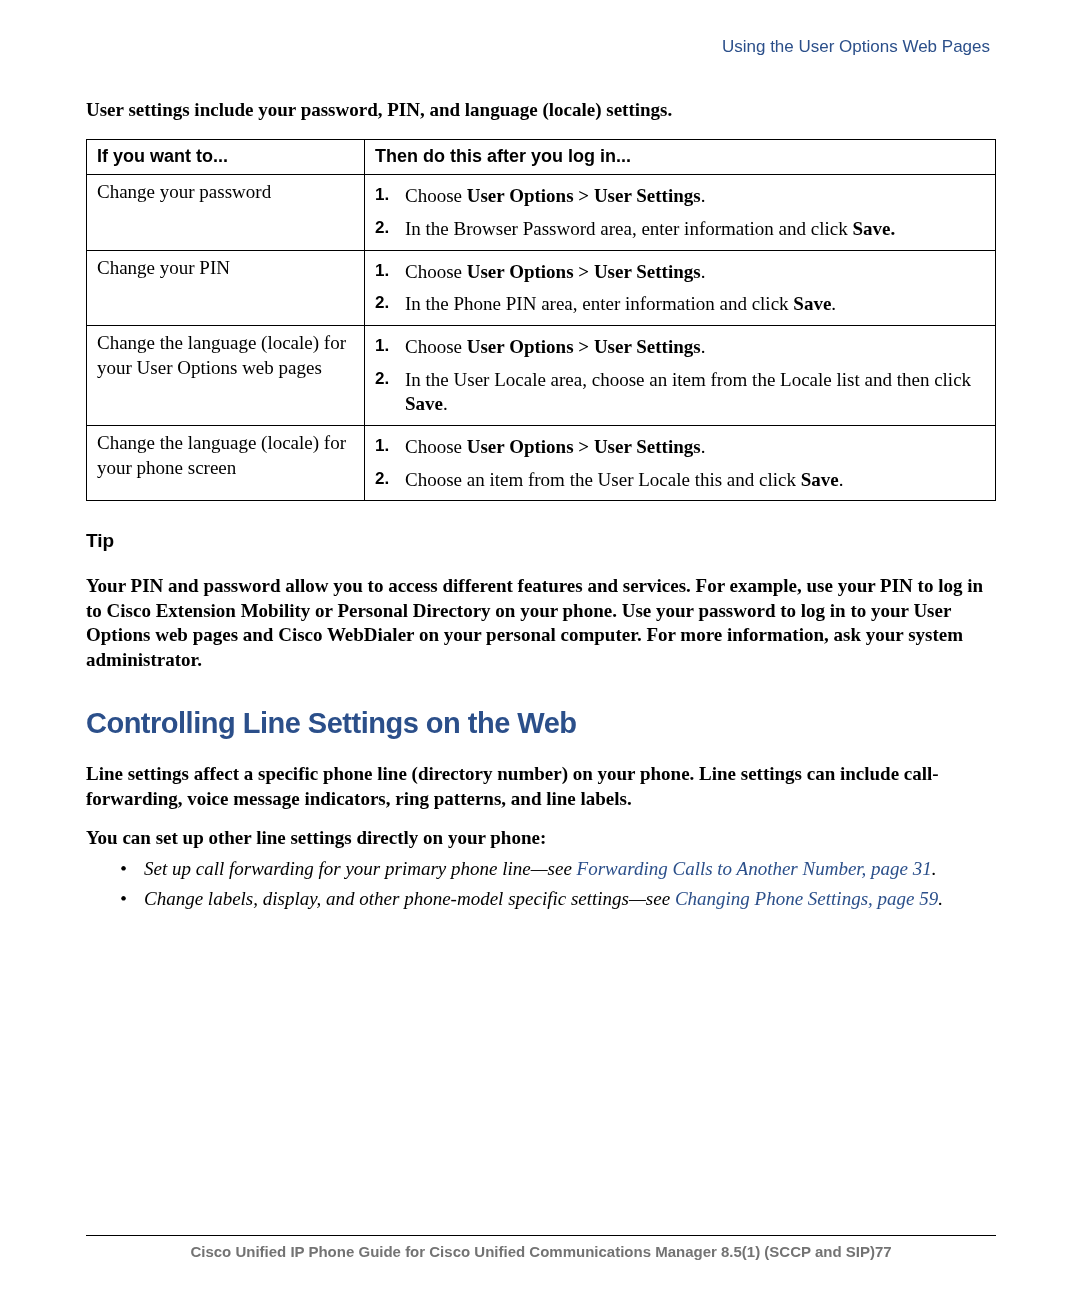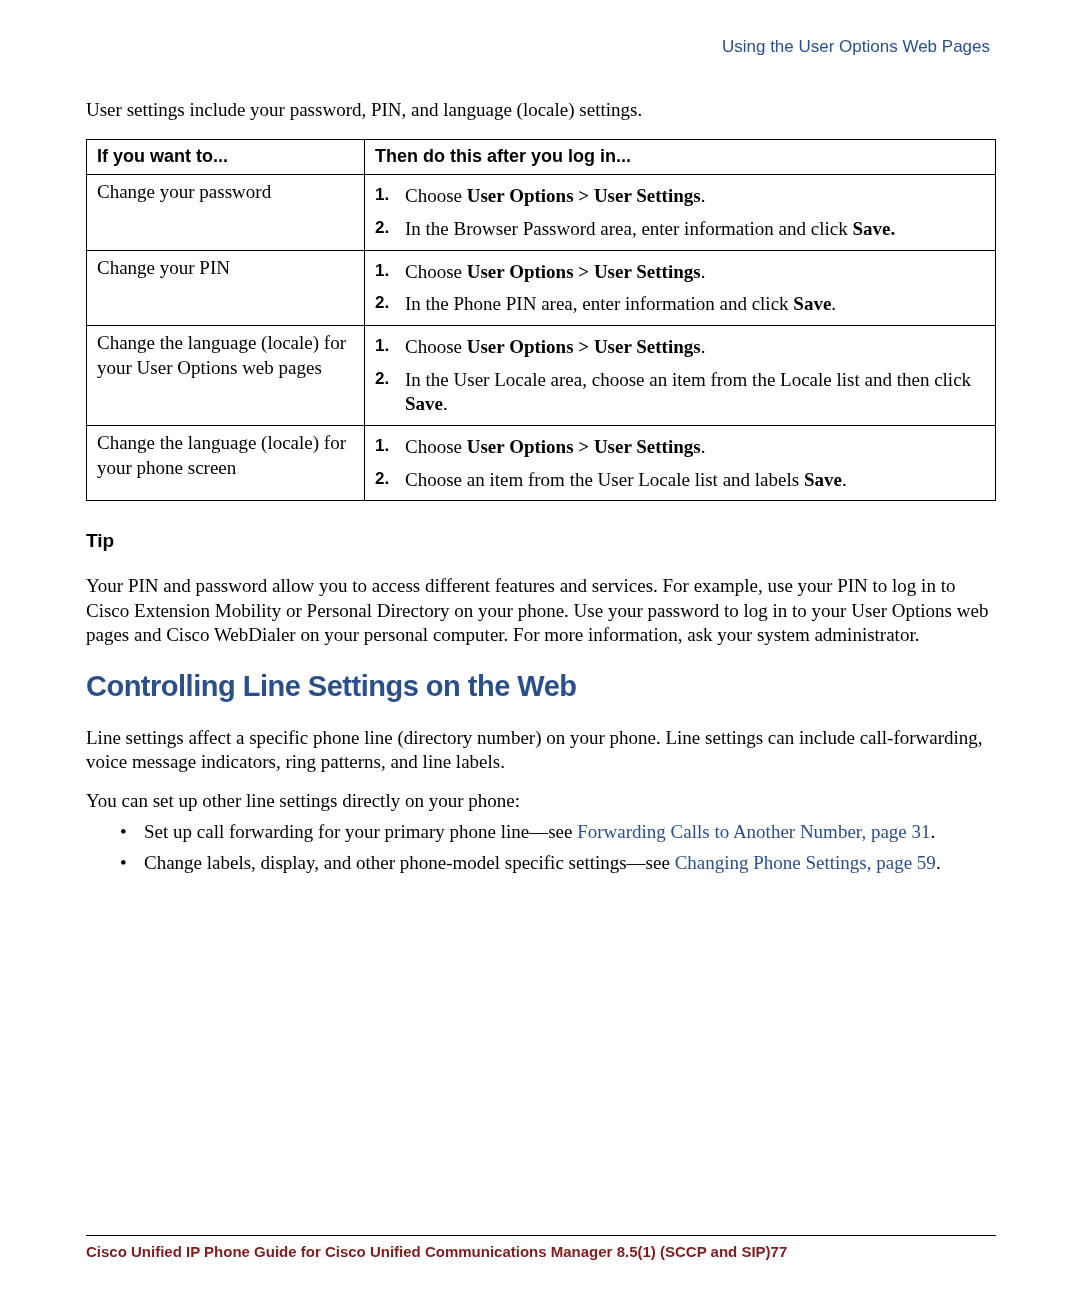--- a/index.html
+++ b/index.html
@@ -29,21 +29,21 @@
     margin-bottom: 40px;
   }
   h2.section {
     color: #2b4f8a;
     font-family: Arial, Helvetica, sans-serif;
     font-weight: 800;
     font-size: 29px;
     letter-spacing: -0.5px;
     margin: 0 0 20px 0;
   }
-  p { margin: 0 0 14px 0; }
+  p { margin: 0 0 14px 0; font-weight: bold; }
   .intro { margin-bottom: 16px; }
 
   table.proc {
     border-collapse: collapse;
     width: 100%;
     table-layout: fixed;
     margin-bottom: 28px;
     margin-top: 9px;
   }
   table.proc th, table.proc td {
@@ -81,26 +81,27 @@
     font-size: 17px;
   }
   ol.steps li:last-child { margin-bottom: 2px; }
 
   .tip-head {
     font-family: Arial, Helvetica, sans-serif;
     font-weight: bold;
     font-size: 19px;
     margin-bottom: 20px;
   }
-  .tip-body { margin-bottom: 20px; }
+  .tip-body { margin-bottom: 32px; }
 
   ul.bullets {
     list-style: none;
     margin: 4px 0 0 0;
     padding: 0 0 0 34px;
+    font-style: italic;
   }
   ul.bullets li {
     position: relative;
     padding-left: 24px;
     margin: 2px 0 6px 0;
   }
   ul.bullets li::before {
     content: "\2022";
     position: absolute;
     left: 0;
@@ -111,25 +112,25 @@
   .b { font-weight: bold; text-align: center; }
   .pre-list { margin-bottom: 6px; }
 
   .footer {
     position: absolute;
     left: 86px; right: 84px;
     bottom: 50px;
     border-top: 1px solid #000;
     padding-top: 6px;
     display: flex;
-    justify-content: flex-start;
+    justify-content: center;
     font-family: Arial, Helvetica, sans-serif;
     font-weight: bold;
     font-size: 15px;
-    color: #7f1d1d;
+    color: #737373;
   }
 </style>
 </head>
 <body>
 
 <div class="page">
 
   <div class="breadcrumb">Using the User Options Web Pages</div>
 
   <p class="intro">User settings include your password, PIN, and language (locale) settings.</p>
@@ -169,21 +170,21 @@
           <li><span>Choose </span><span class="b">User Options &gt; User Settings</span><span>.</span></li>
           <li><span>In the User Locale area, choose an item from the Locale list and then click </span><span class="b">Save</span><span>.</span></li>
         </ol>
       </td>
     </tr>
     <tr>
       <td>Change the language (locale) for your phone screen</td>
       <td>
         <ol class="steps">
           <li><span>Choose </span><span class="b">User Options &gt; User Settings</span><span>.</span></li>
-          <li><span>Choose an item from the User Locale list and labels </span><span class="b">Save</span><span>.</span></li>
+          <li><span>Choose an item from the User Locale this and click </span><span class="b">Save</span><span>.</span></li>
         </ol>
       </td>
     </tr>
   </tbody>
     </table>
 
   <div class="tip-head">Tip</div>
   <p class="tip-body">Your PIN and password allow you to access different features and services. For example, use your PIN to log in to Cisco Extension Mobility or Personal Directory on your phone. Use your password to log in to your User Options web pages and Cisco WebDialer on your personal computer. For more information, ask your system administrator.</p>
 
   <h2 class="section">Controlling Line Settings on the Web</h2>

